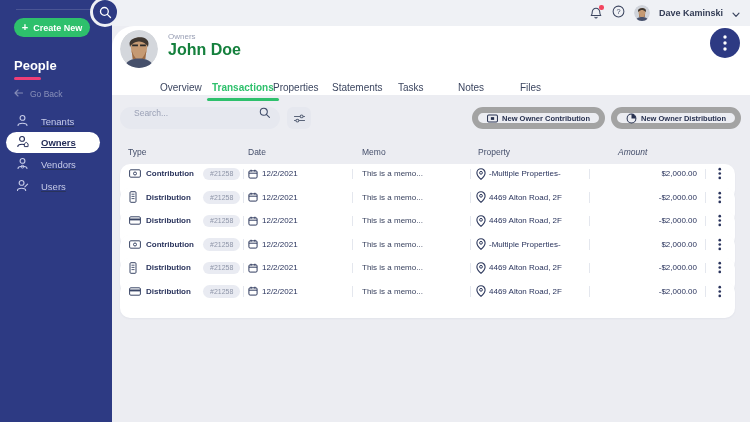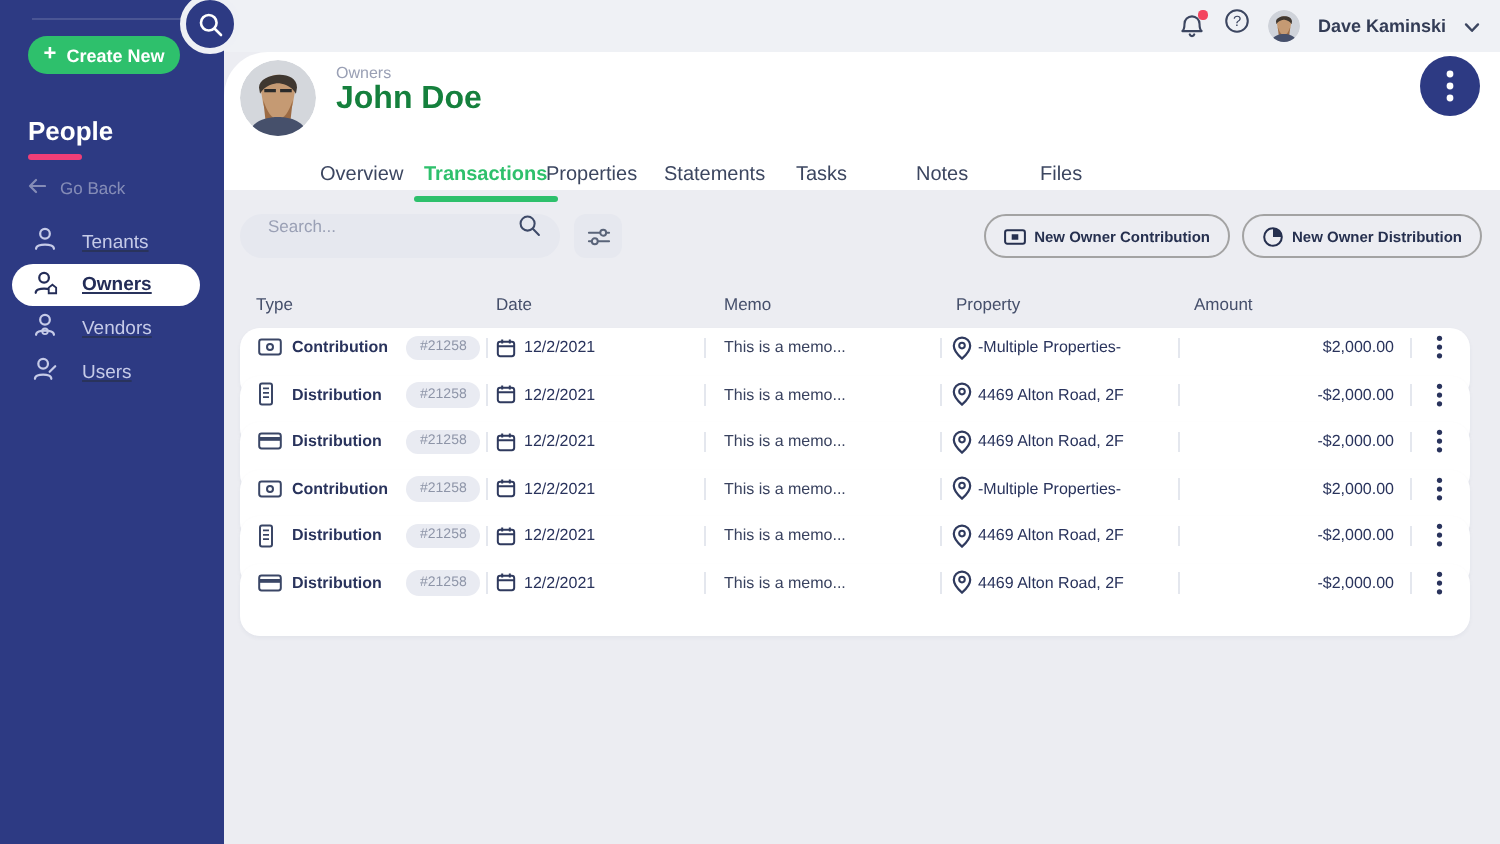--- a/index.html
+++ b/index.html
@@ -53,26 +53,26 @@
   
   .content{position:absolute;left:112px;top:95px;right:0;bottom:0;background:#ecedf2;}
   .search-box{position:absolute;left:8px;top:12px;width:160px;height:22px;border-radius:11px;
               background:#e6e8ef;display:flex;align-items:flex-start;padding:0 9px 0 12px;}
   .search-box input{flex:1;border:none;background:transparent;outline:none;font-size:8.5px;
                     color:#29335c;font-family:"Liberation Sans",sans-serif;min-width:0;}
   .search-box input::placeholder{color:#9aa0b5;}
   .filter-btn{position:absolute;left:175px;top:12px;width:24px;height:22px;border-radius:6px;
               background:#e6e8ef;display:flex;align-items:center;justify-content:center;cursor:pointer;}
   .action-btns{position:absolute;right:9px;top:12px;display:flex;gap:6px;}
-  .pill-btn{height:22px;border-radius:11px;border:1px solid #a3a3a3;background:transparent;
+  .pill-btn{height:22px;border-radius:11px;border:6px solid #a3a3a3;background:transparent;
             display:flex;align-items:center;gap:4px;padding:0 9px;font-size:7.5px;font-weight:bold;
             color:#26304f;cursor:pointer;font-family:"Liberation Sans",sans-serif;}
 
   .col-head{position:absolute;top:52px;font-size:8.5px;color:#454f6b;text-align:center;}
-  .ch-type{left:16px;} .ch-date{left:136px;} .ch-memo{left:250px;} .ch-prop{left:366px;} .ch-amt{left:485px;}
+  .ch-type{left:16px;} .ch-date{left:136px;} .ch-memo{left:250px;} .ch-prop{left:366px;} .ch-amt{left:506px;font-style:italic;}
 
   .trow{position:absolute;left:8px;width:615px;height:36px;background:#fff;border-radius:10px;
         box-shadow:0 1px 2px rgba(40,50,90,.05);cursor:pointer;}
   .trow > *{position:absolute;top:0;height:19.5px;display:flex;align-items:center;}
   .ticon{left:9px;color:#3a4666;}
   .ttype{left:26px;font-size:8px;font-weight:bold;color:#29335c;}
   .tbadge{left:83px;top:3.5px;height:12.5px;padding:0 7px;border-radius:7px;background:#e9ebf2;
           color:#8e95a8;font-size:7px;display:flex;align-items:center;}
   .tdiv{top:4.5px;height:10.5px;width:1px;background:#e4e7ee;}
   .d1{left:123px;} .d2{left:232px;} .d3{left:350px;} .d4{left:469px;} .d5{left:585px;}

